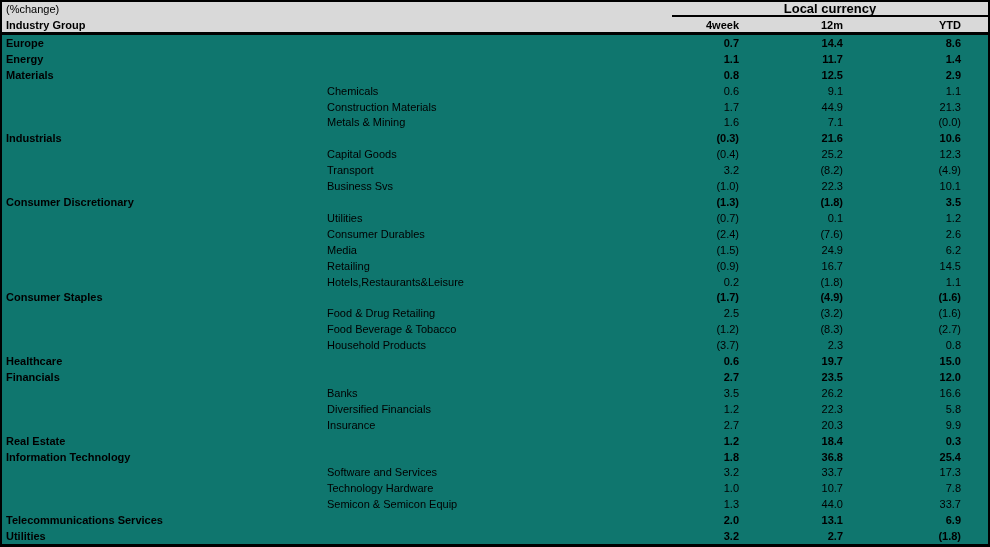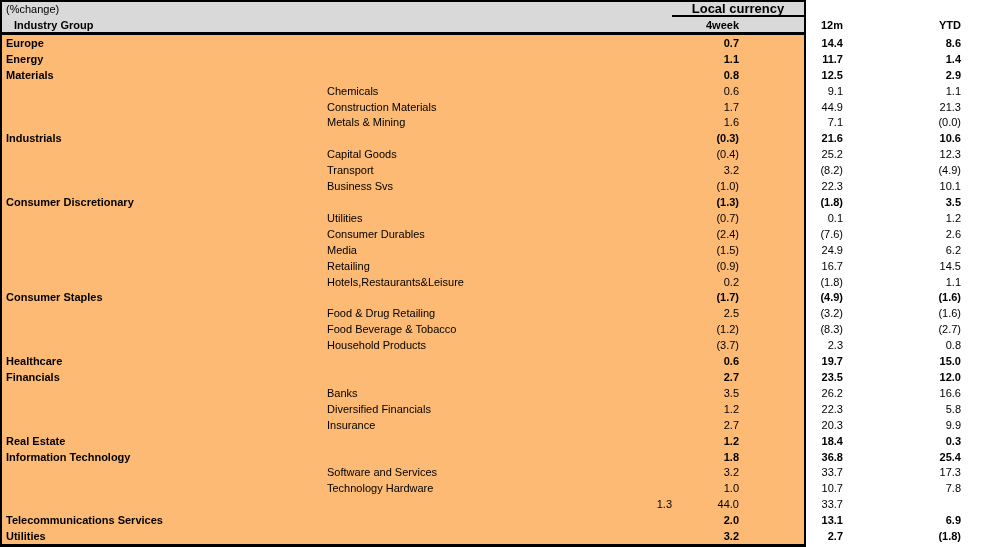--- a/index.html
+++ b/index.html
@@ -4,21 +4,21 @@
 <style>
   * { margin: 0; padding: 0; box-sizing: border-box; }
   html, body {
     width: 990px; height: 547px;
     background: #ffffff;
     font-family: "Liberation Sans", sans-serif;
     color: #000000;
     overflow: hidden;
   }
   .table {
-    width: 806px; height: 547px;
+    width: 990px; height: 547px;
     border: 2px solid #000;
     border-bottom-width: 3px;
     display: flex;
     flex-direction: column;
   }
   
   .header {
     background: #d9d9d9;
     border-bottom: 3px solid #000;
     flex: 0 0 auto;
@@ -43,36 +43,36 @@
     border-bottom: 2px solid #000;
   }
   .hrow2 {
     display: grid;
     grid-template-columns: 325px 345px 67px 104px 118px 1fr;
     height: 15px;
     align-items: center;
     font-size: 11px;
     font-weight: bold;
   }
-  .industry-group { padding-left: 12px; }
+  .industry-group { padding-left: 4px; }
   .col-head { text-align: right; }
   
   .body {
     flex: 1 1 auto;
     display: flex;
     flex-direction: column;
   }
   .row {
     flex: 1 1 0;
     display: grid;
     grid-template-columns: 325px 345px 67px 104px 118px 1fr;
     align-items: center;
     font-size: 11px;
     line-height: 12px;
-    background: #fdba74;
+    background: #0f766e;
   }
   .row.bold { font-weight: bold; }
   .cell.sector-label { padding-left: 4px; white-space: nowrap; }
   .cell.sub-label { white-space: nowrap; }
   .cell.val { text-align: right; white-space: nowrap; }
 </style>
 </head>
 <body>
 
 <div class="table">
@@ -347,20 +347,21 @@
     <div class="cell sector-label"></div>
     <div class="cell sub-label">Technology Hardware</div>
     <div class="cell val">1.0</div>
     <div class="cell val">10.7</div>
     <div class="cell val">7.8</div>
     <div class="cell filler"></div>
   </div>
 
   <div class="row">
     <div class="cell sector-label"></div>
+    <div class="cell sub-label">Semicon &amp; Semicon Equip</div>
     <div class="cell val">1.3</div>
     <div class="cell val">44.0</div>
     <div class="cell val">33.7</div>
     <div class="cell filler"></div>
   </div>
 
   <div class="row bold">
     <div class="cell sector-label">Telecommunications Services</div>
     <div class="cell sub-label"></div>
     <div class="cell val">2.0</div>

